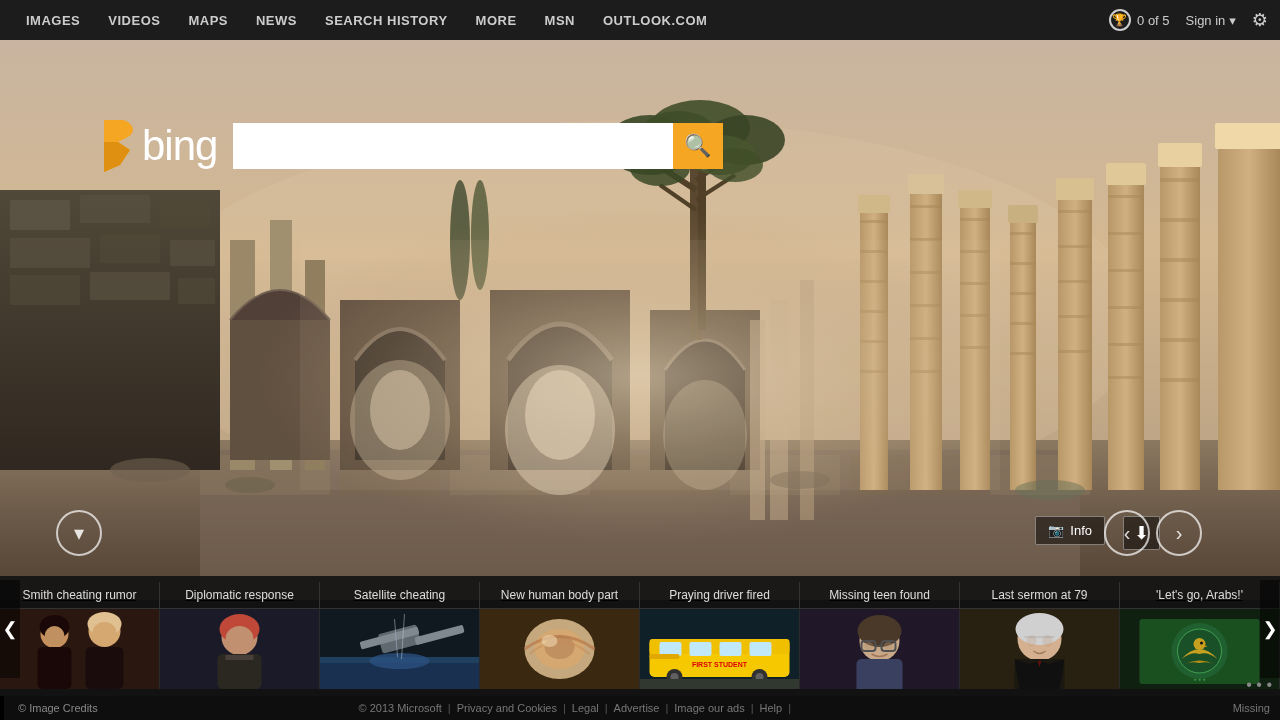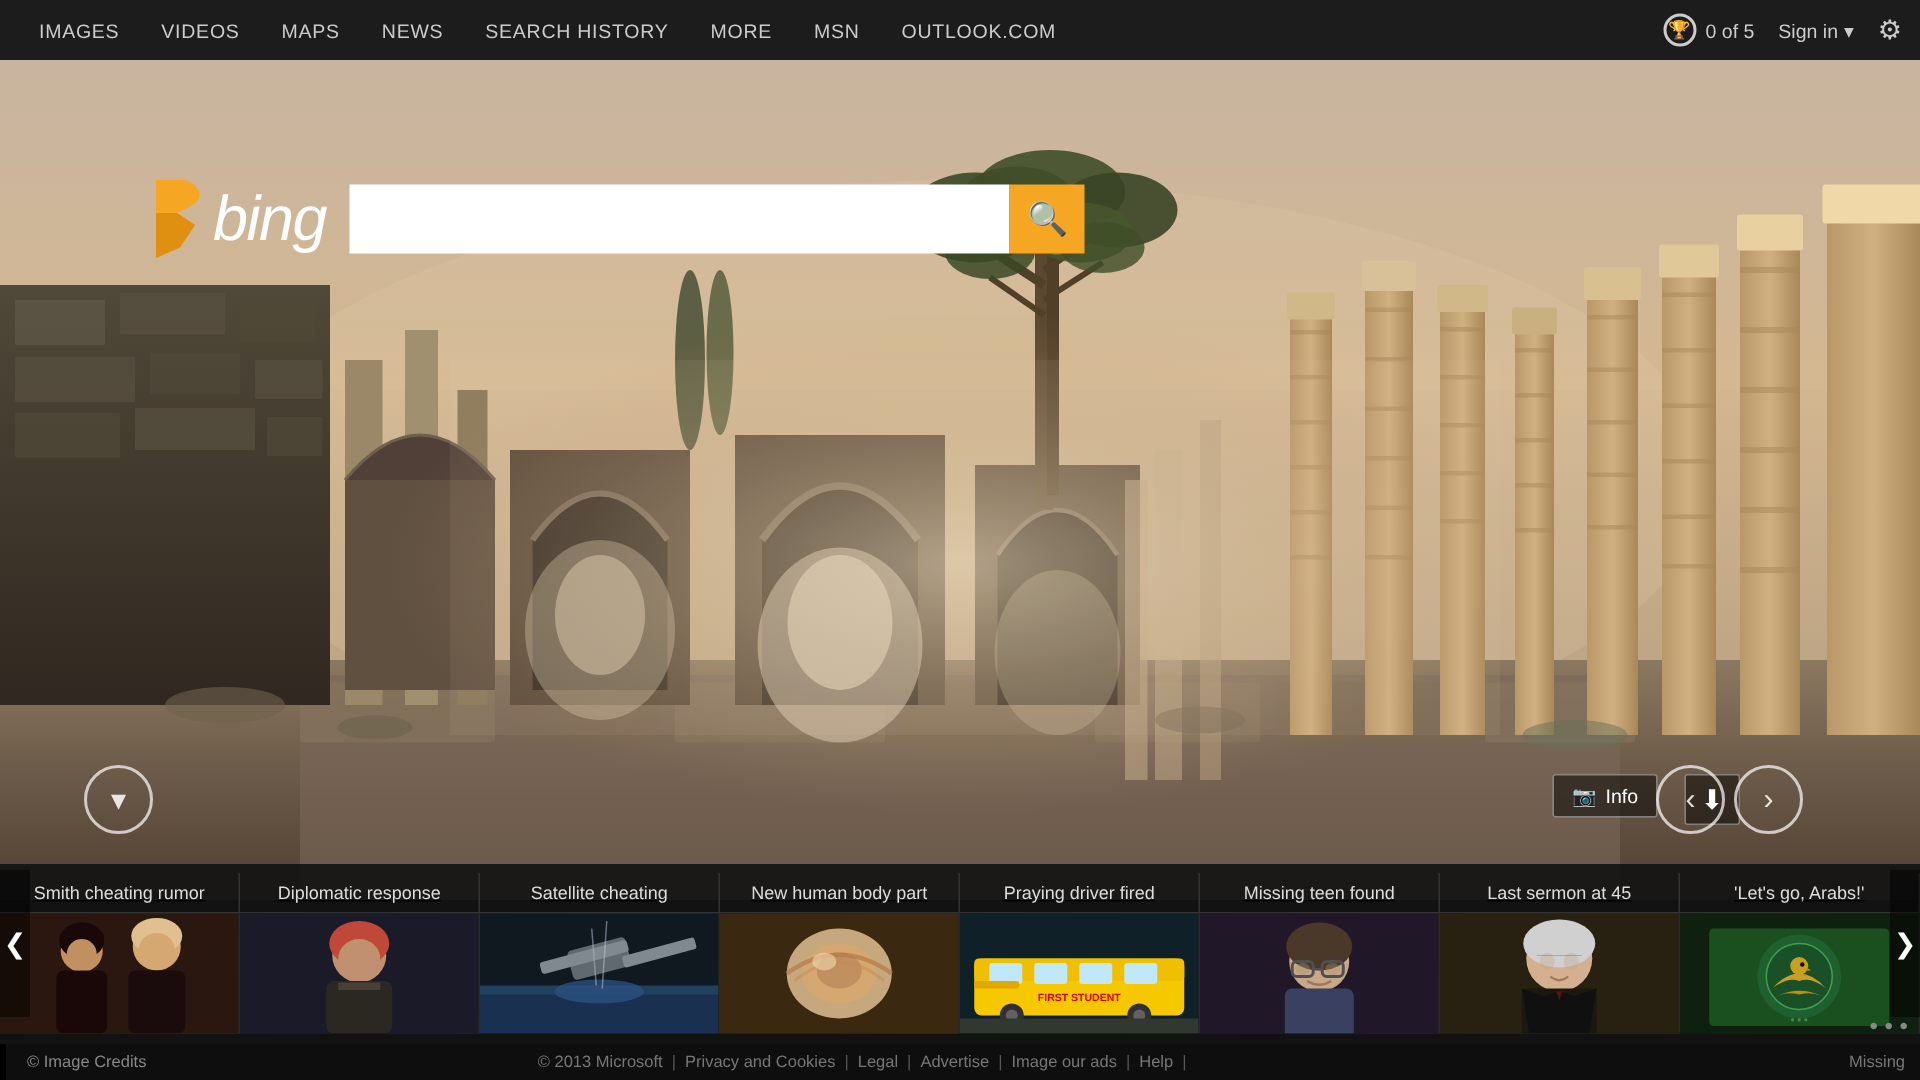--- a/index.html
+++ b/index.html
@@ -7,21 +7,21 @@
 
     
     #topnav {
       position: absolute; top: 0; left: 0; width: 100%; height: 40px;
       background: rgba(30,30,30,0.95);
       display: flex; align-items: center; padding: 0 12px;
       z-index: 100;
     }
     #topnav .nav-links { display: flex; gap: 0; }
     #topnav .nav-item {
-      color: #ccc; font-size: 13px; font-weight: 400;
+      color: #ccc; font-size: 13px; font-weight: 700;
       padding: 0 14px; height: 40px; display: flex; align-items: center;
       cursor: pointer; text-transform: uppercase; letter-spacing: 0.5px;
     }
     #topnav .nav-right {
       margin-left: auto; display: flex; align-items: center; gap: 16px;
     }
     .rewards-badge {
       display: flex; align-items: center; gap: 6px;
       color: #ccc; font-size: 13px;
     }
@@ -431,21 +431,21 @@
     <div class="sign-in-btn">
       <span>Sign in</span>
       <span>▾</span>
     </div>
     <div class="settings-icon">⚙</div>
   </div>
 </nav>
 
 <div id="search-area">
   <div id="bing-logo">
-    <div style="display:flex;align-items:center;gap:4px;font-style:italic;">
+    <div style="display:flex;align-items:center;gap:4px;">
       <svg width="38" height="52" viewBox="0 0 38 52">
         <path d="M4 0 L4 52 L20 45 L30 30 L18 22 L28 17 Q38 10 28 2 Q22 -2 4 0Z" fill="#f5a623"></path>
         <path d="M4 22 L18 22 L30 30 L20 45 L4 52Z" fill="#e09010"></path>
       </svg>
       <span class="bing-text">bing</span>
     </div>
   </div>
   <div id="search-box-container">
     <input type="text" id="search-input" placeholder="" style="">
     <button id="search-btn">
@@ -481,21 +481,21 @@
 </div>
 
 <div id="news-strip" style="height: 120px; bottom: 24px;">
   <div id="news-titles">
     <div class="news-title-item">Smith cheating rumor</div>
     <div class="news-title-item">Diplomatic response</div>
     <div class="news-title-item">Satellite cheating</div>
     <div class="news-title-item">New human body part</div>
     <div class="news-title-item">Praying driver fired</div>
     <div class="news-title-item">Missing teen found</div>
-    <div class="news-title-item">Last sermon at 45</div>
+    <div class="news-title-item">Last sermon at 79</div>
     <div class="news-title-item">'Let's go, Arabs!'</div>
   </div>
   <div id="news-images">
 
     <div class="news-card nc-smith">
       <svg width="100%" height="80" viewBox="0 0 160 80" preserveAspectRatio="xMidYMid slice">
         <rect width="160" height="80" fill="#2a1810"></rect>
 
         <ellipse cx="55" cy="25" rx="14" ry="14" fill="#c8905c"></ellipse>
         <rect x="38" y="38" width="34" height="42" rx="5" fill="#1a0808"></rect>

